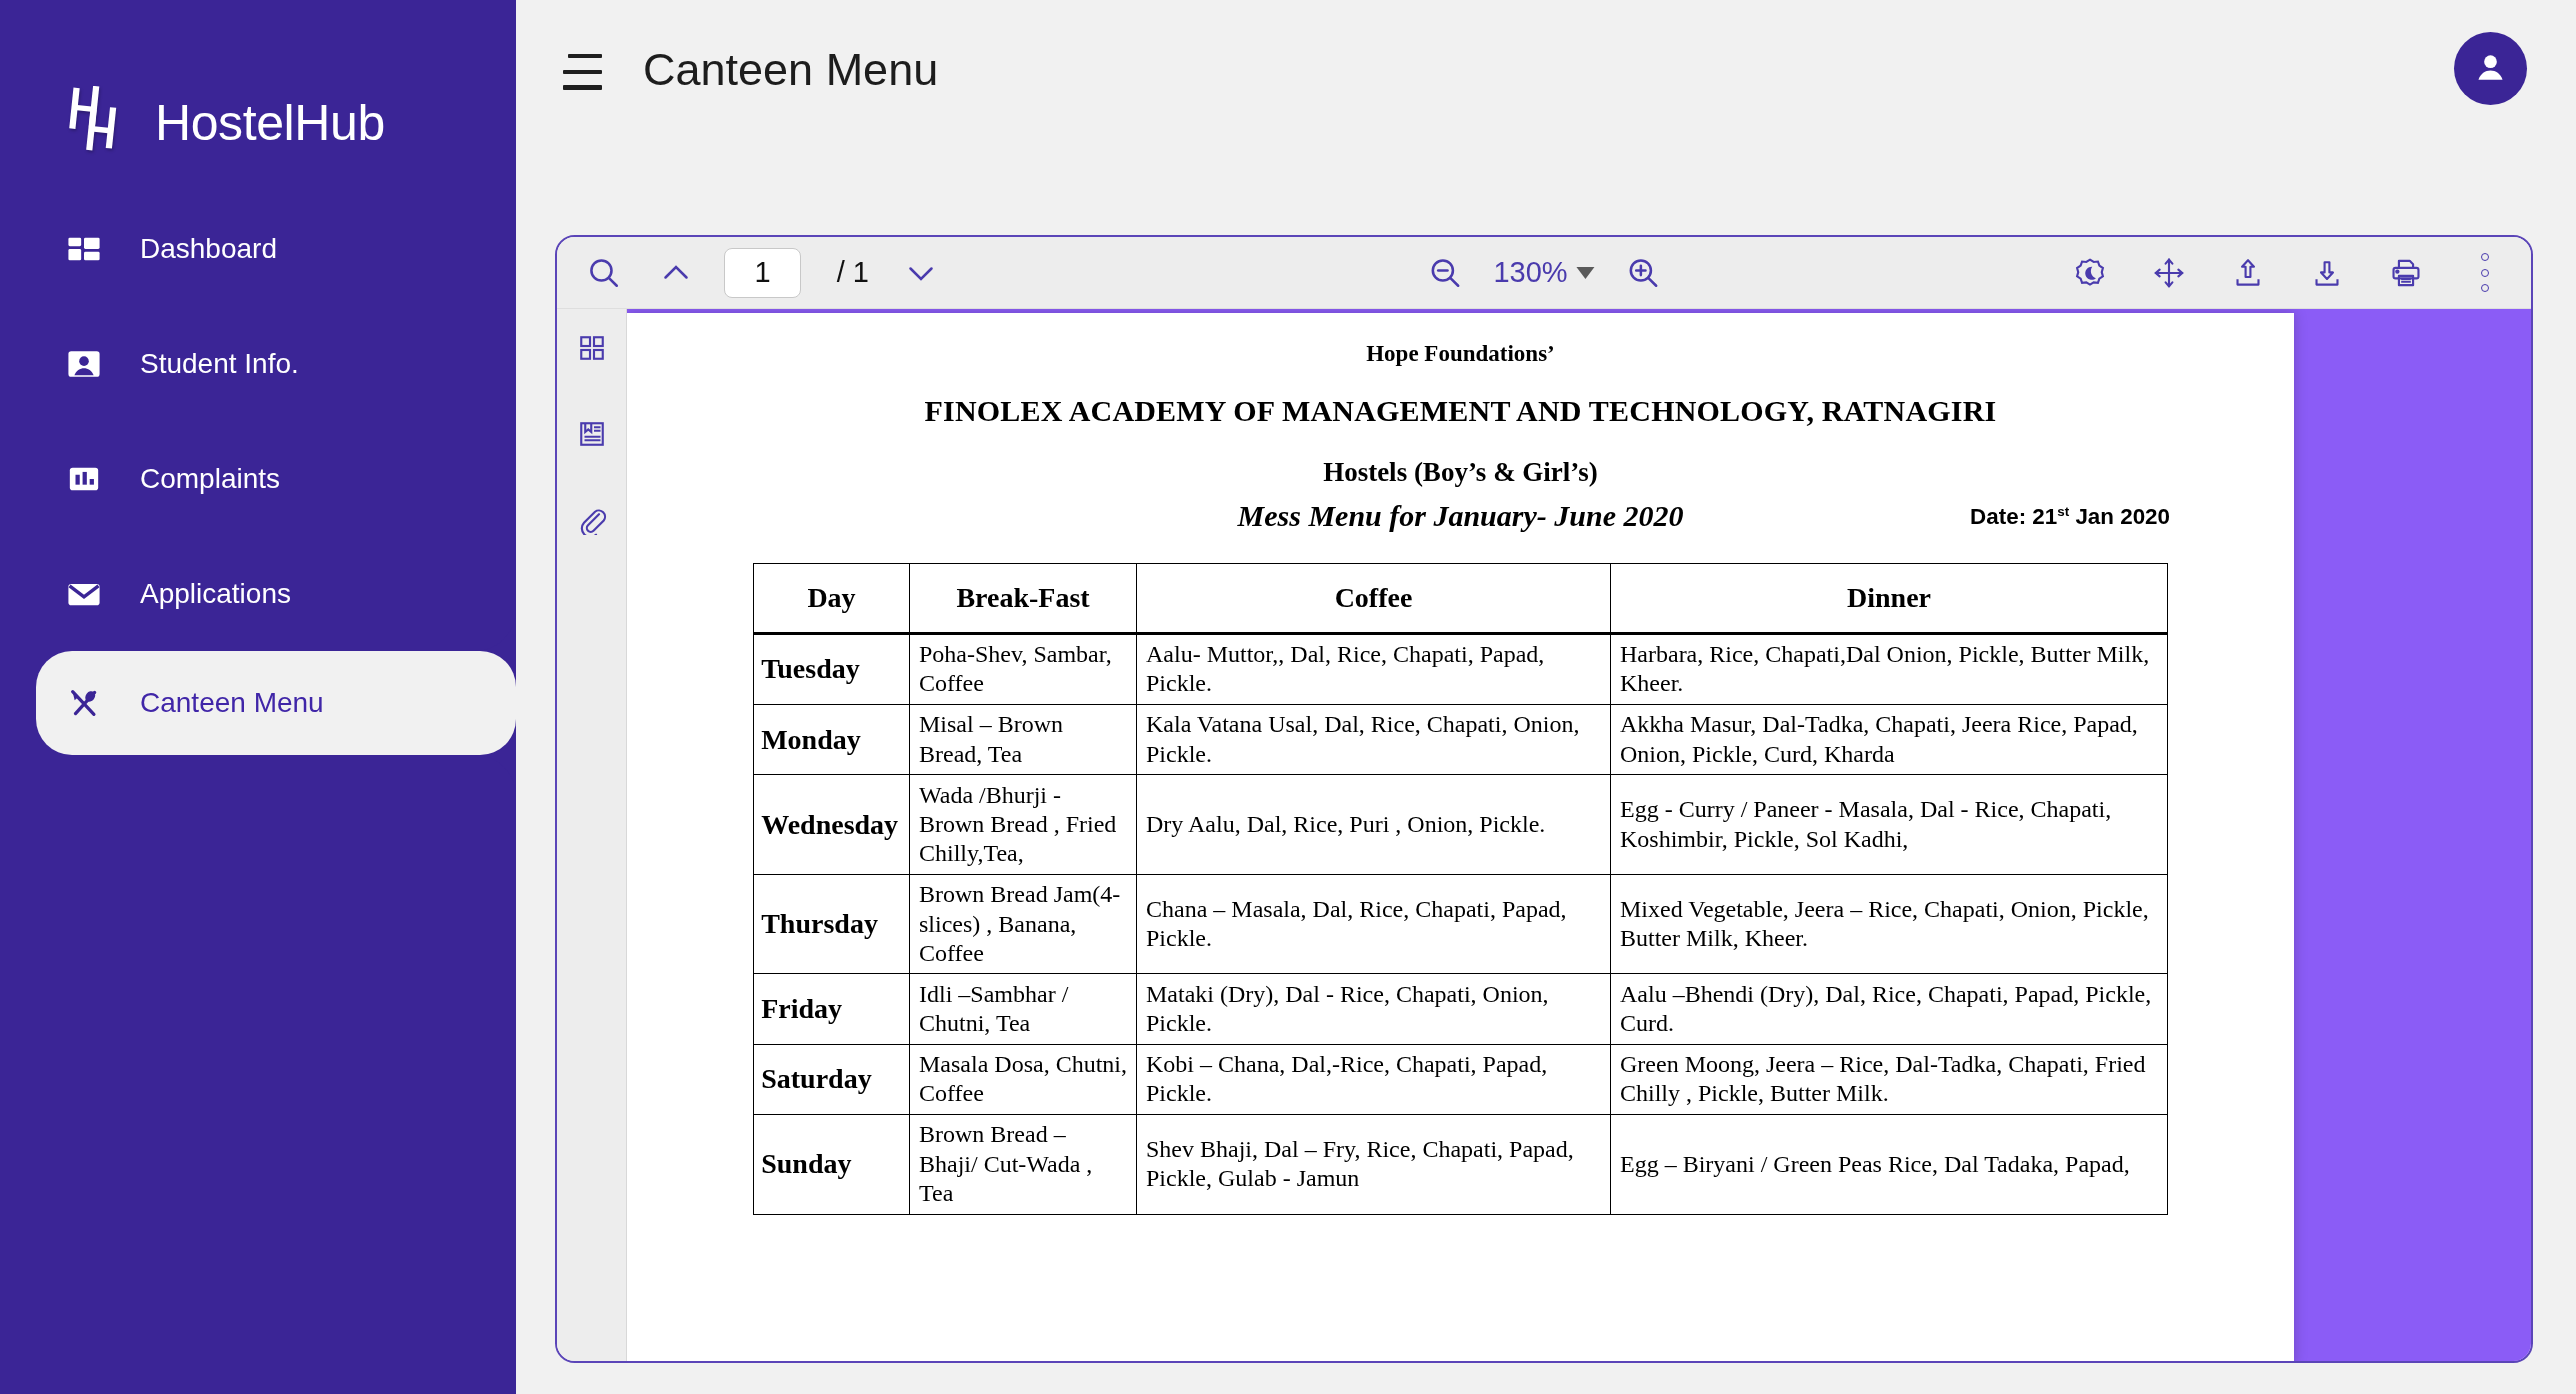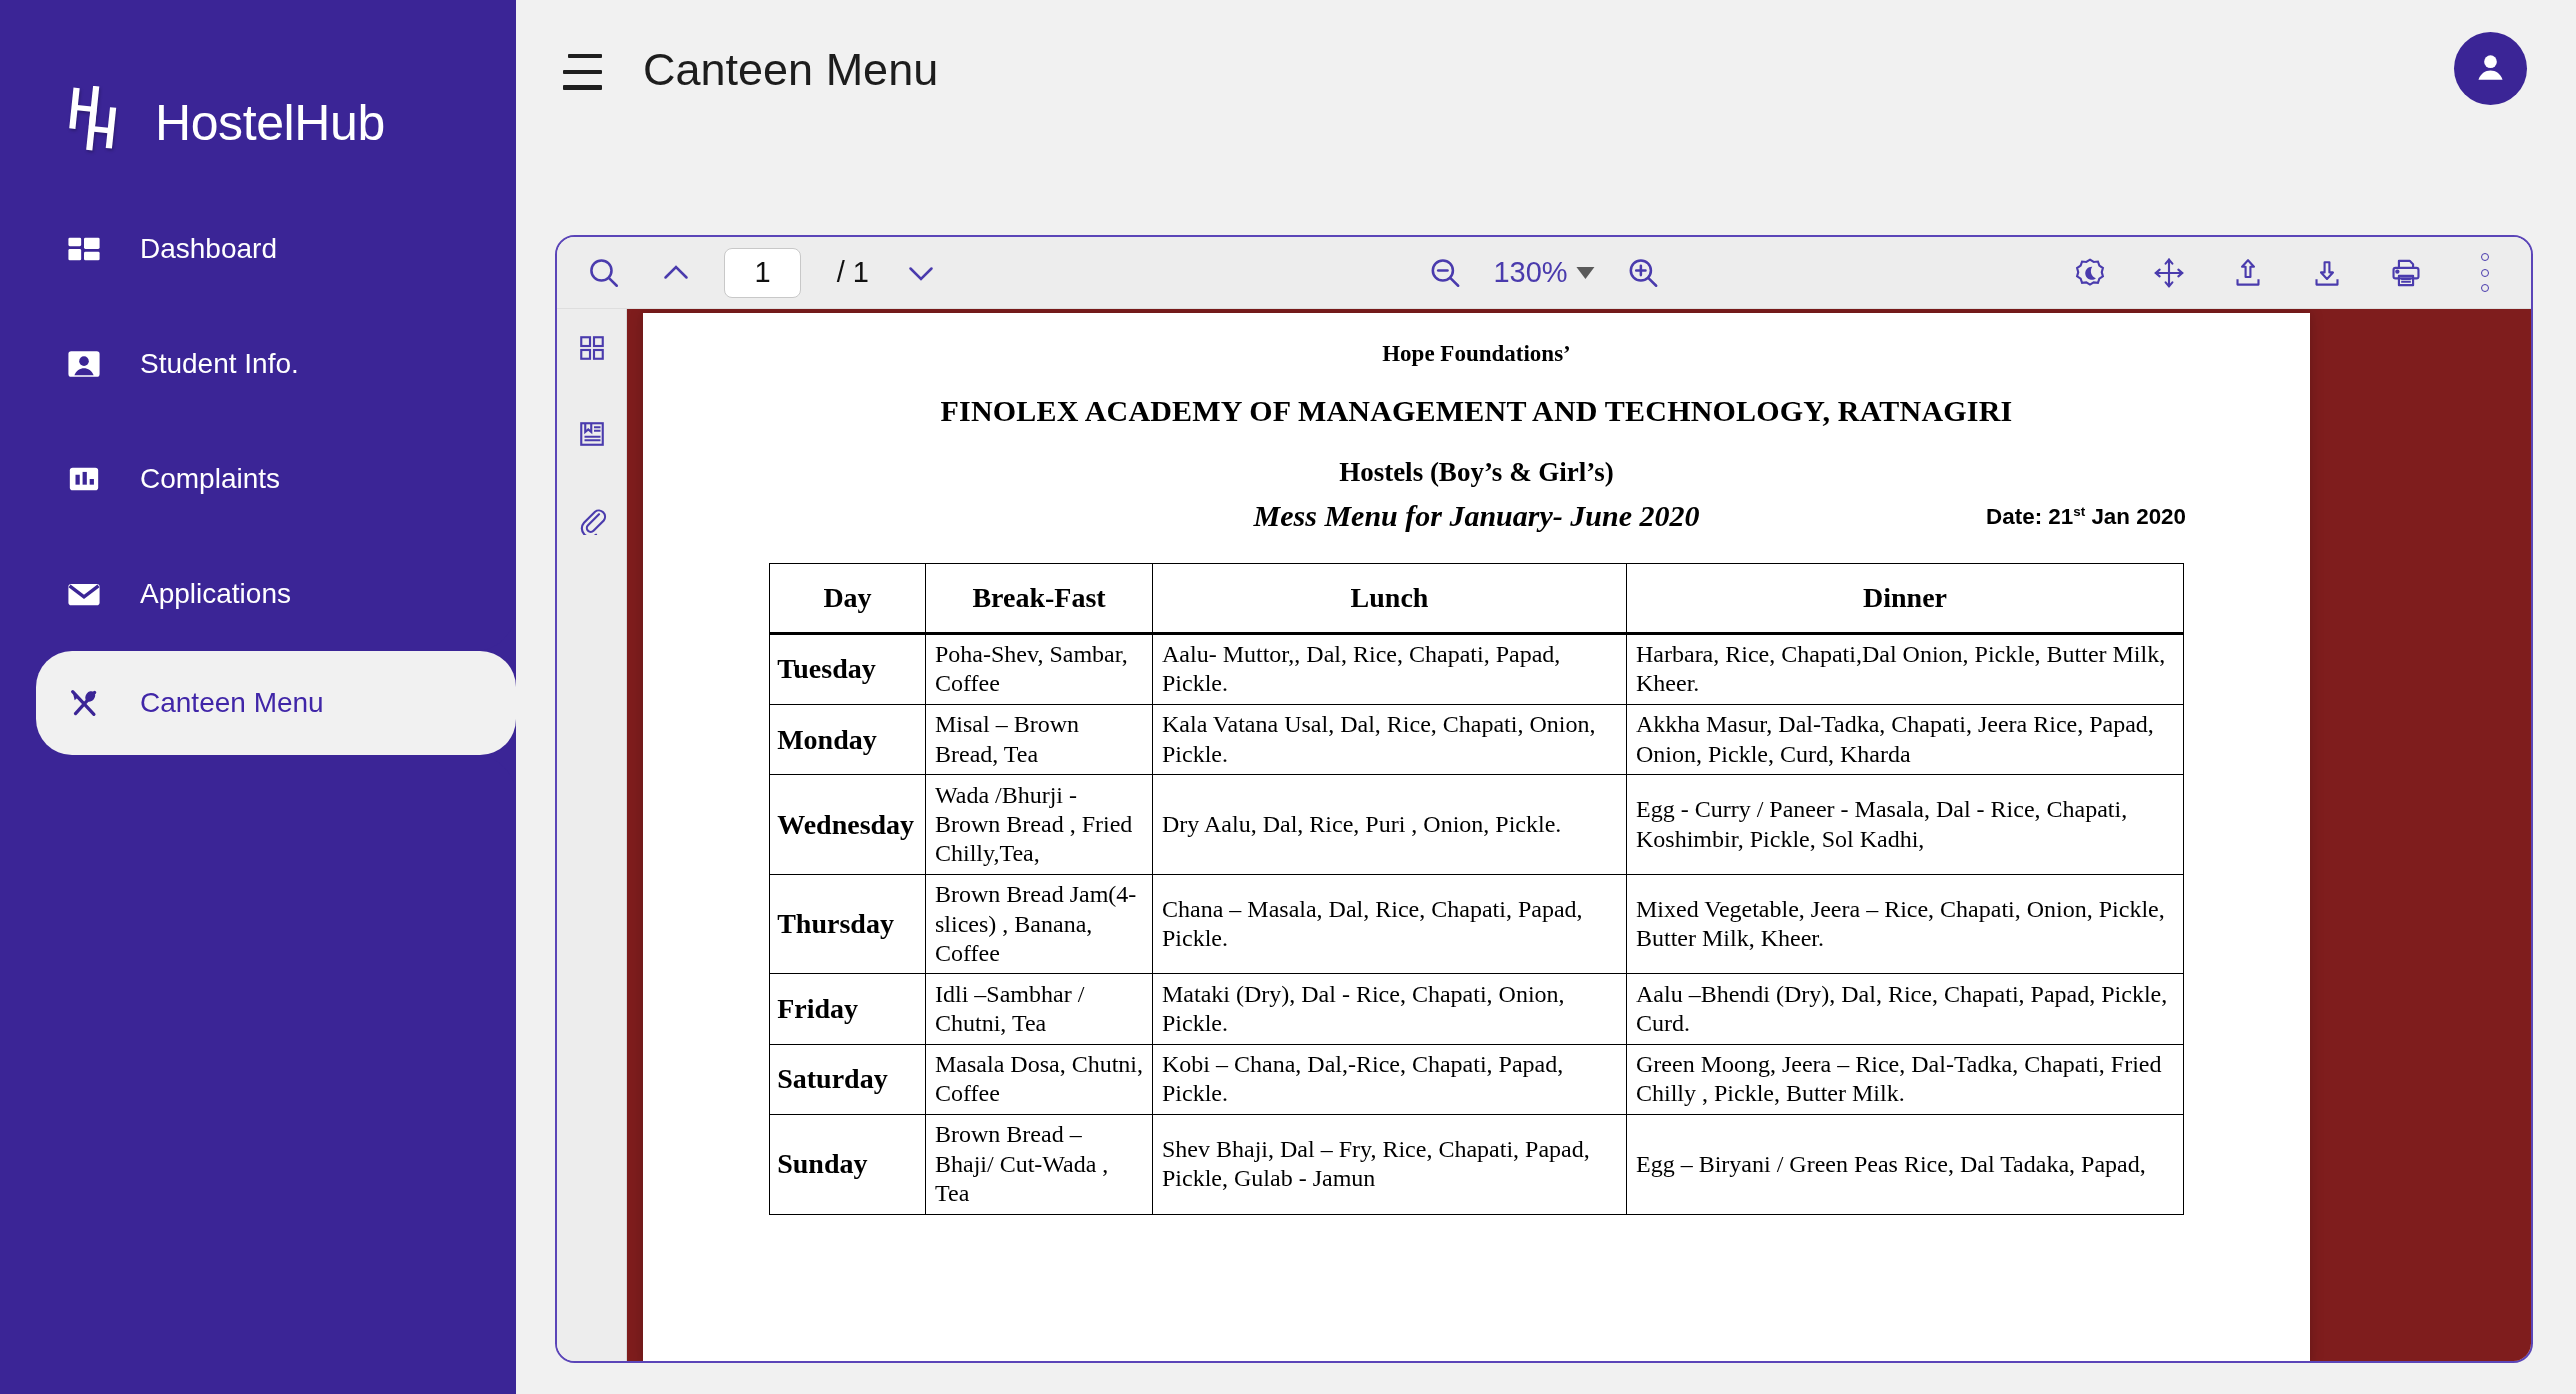--- a/index.html
+++ b/index.html
@@ -207,24 +207,24 @@
     flex: 0 0 70px;
     background: #ededed;
     border-right: 1.8px solid #d8d8d8;
     padding-top: 19.7px;
     display: flex; flex-direction: column; align-items: center; gap: 47px;
   }
   .rail-btn { width: 39px; height: 39px; display: flex; align-items: center; justify-content: center; cursor: pointer; }
 
   .doc-scroll {
     flex: 1 1 auto;
-    background: #7f1d1d;
+    background: #8b5cf6;
     overflow: hidden;
     position: relative;
-    padding-left: 16px;
+    padding-left: 0;
   }
   .page-sheet {
     position: relative;
     background: #fff;
     box-shadow: 0 0 12.5px rgba(0,0,0,0.22);
     width: 1667px;
     margin: 3.6px 0 0 0;
     padding: 23px 54px 0 54px;
     height: 100%;
   }
@@ -516,21 +516,21 @@
               <colgroup>
                   <col class="c-day">
                   <col class="c-bf">
                   <col class="c-lu">
                   <col class="c-di">
                 </colgroup>
               <thead>
                 <tr>
                   <th>Day</th>
                   <th>Break-Fast</th>
-                  <th>Lunch</th>
+                  <th>Coffee</th>
                   <th>Dinner</th>
                 </tr>
               </thead>
               <tbody>
                 <tr>
                   <td class="day">Tuesday</td>
                   <td class="meal">Poha-Shev, Sambar, Coffee</td>
                   <td class="meal">Aalu- Muttor,, Dal, Rice, Chapati, Papad, Pickle.</td>
                   <td class="meal">Harbara, Rice, Chapati,Dal Onion, Pickle, Butter Milk, Kheer.</td>
                 </tr>

